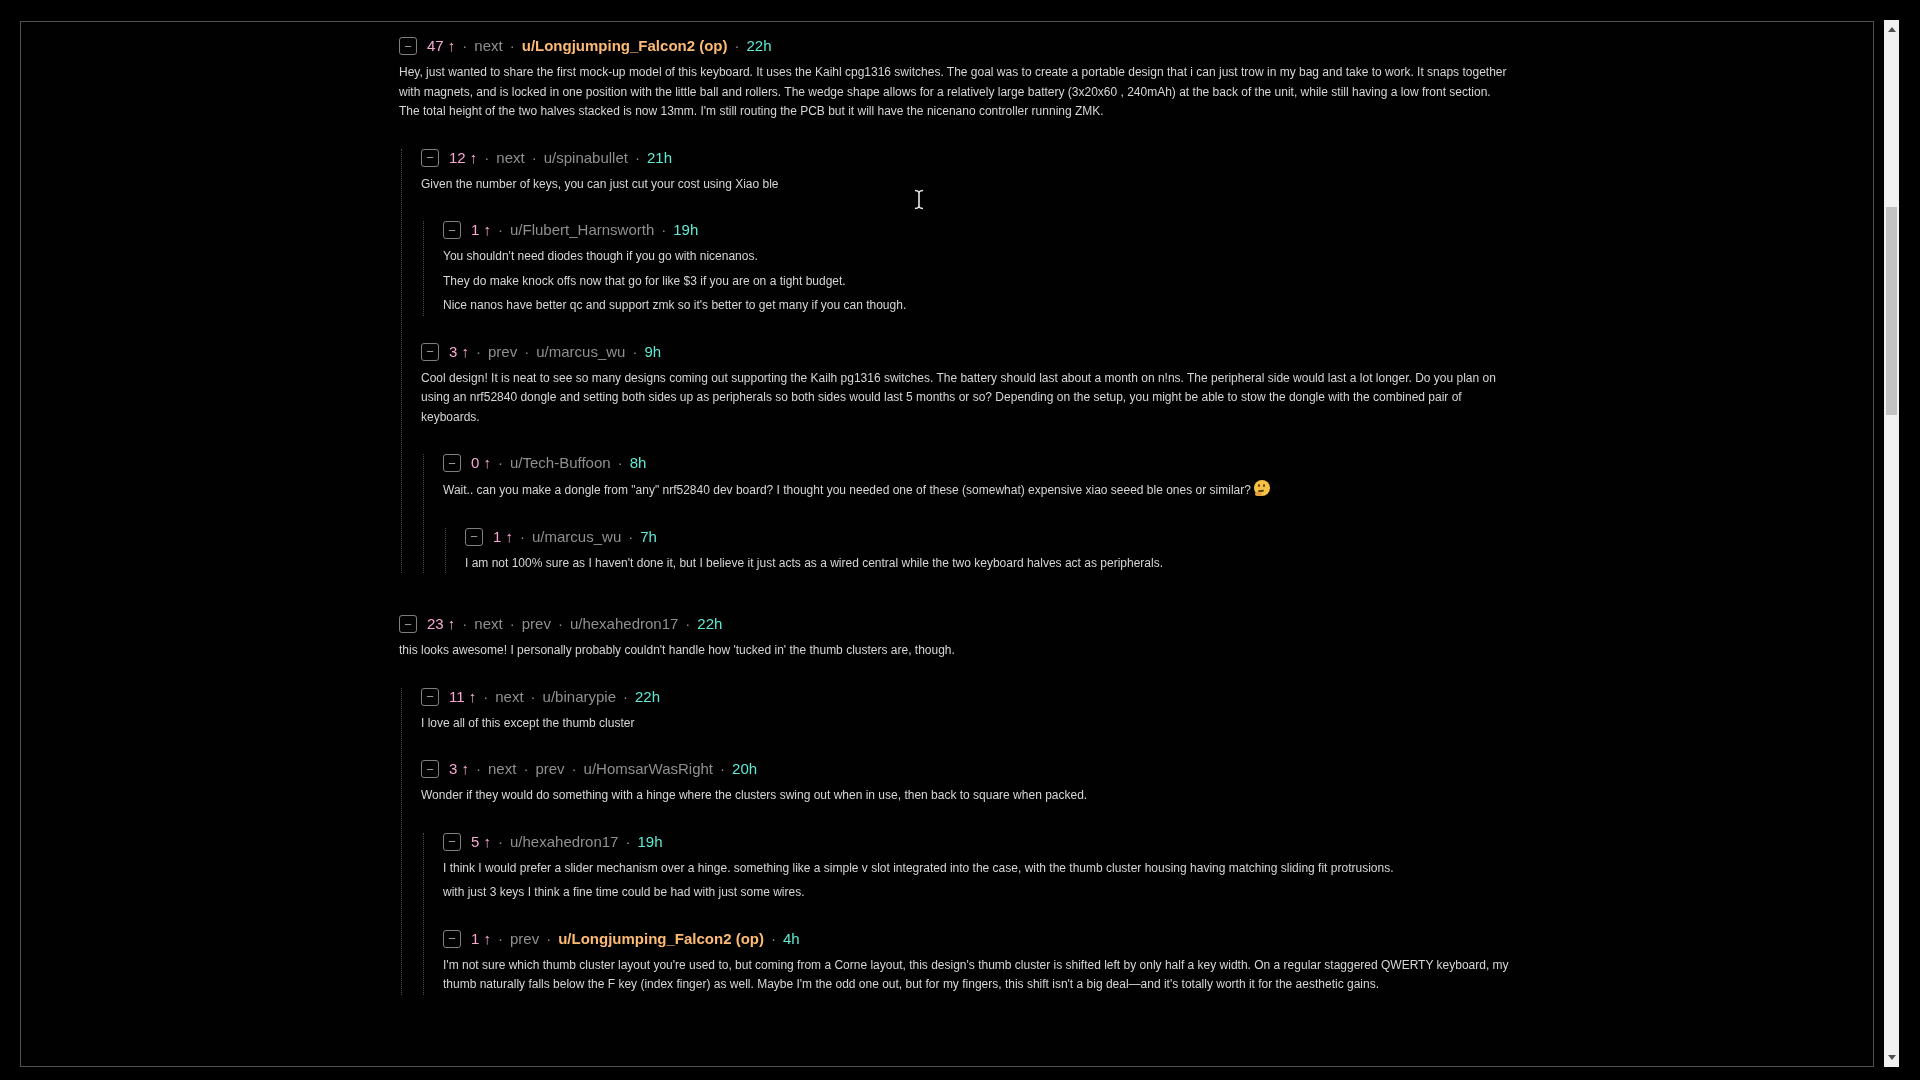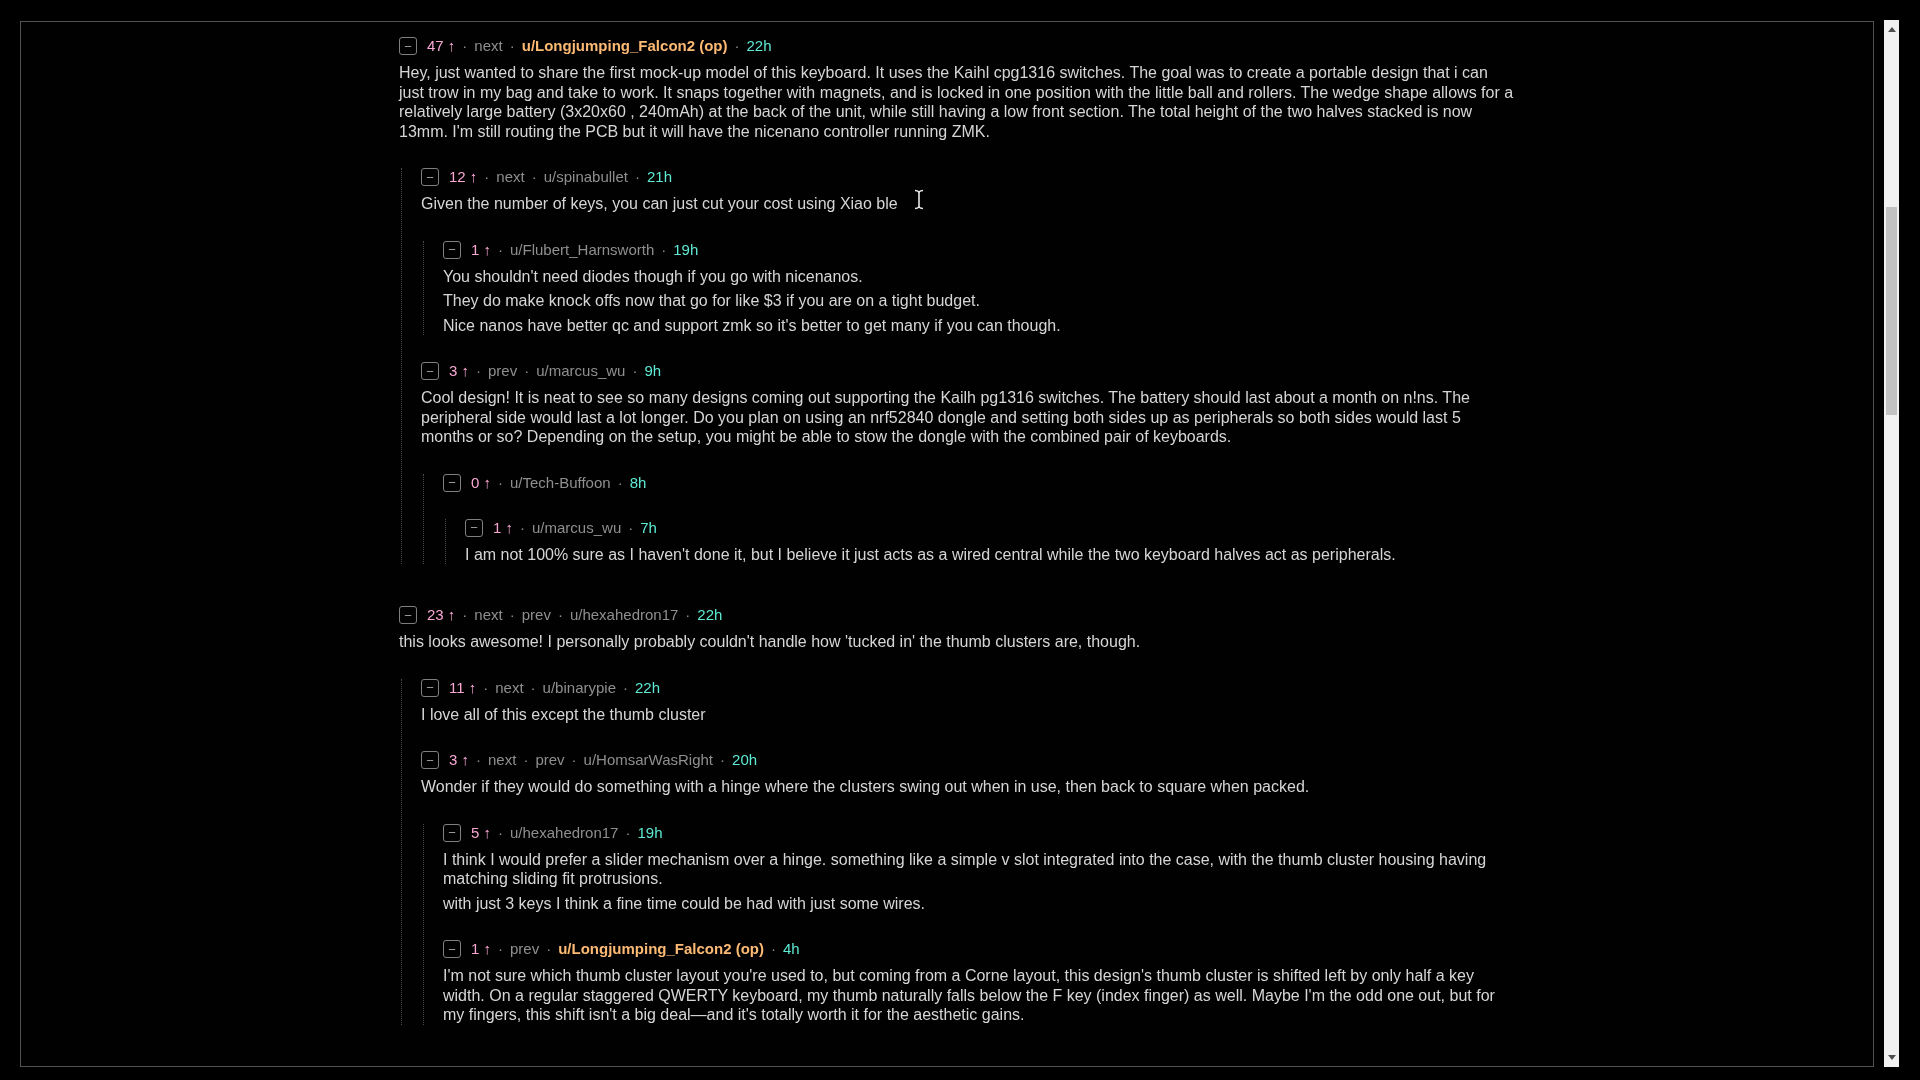--- a/index.html
+++ b/index.html
@@ -10,21 +10,21 @@
   .thread-root > .comment:first-child{margin-top:0;}
   .thread-root > .comment + .comment{margin-top:42px;}
   .chead{display:flex;align-items:center;gap:7px;color:#8f8f8f;font-size:15px;line-height:18px;white-space:nowrap;}
   .cbox{width:16px;height:16px;border:1px solid #7f7f7f;border-radius:3px;display:flex;align-items:center;justify-content:center;color:#a2a2a2;font-size:13px;line-height:1;margin-right:3px;cursor:pointer;flex:0 0 auto;}
   .score{color:#f9a8d4;}
   .dot{color:#8f8f8f;}
   .hlink{color:#8f8f8f;cursor:pointer;}
   .user{color:#8f8f8f;cursor:pointer;}
   .user.op{color:#fdba74;font-weight:700;}
   .time{color:#5eead4;}
-  .cbody{margin-top:8px;color:#d6d6d6;font-size:16px;line-height:19.5px;}
+  .cbody{margin-top:8px;color:#d6d6d6;font-size:12px;line-height:19.5px;}
   .cbody p{margin:0;padding:0;}
   .cbody p + p{margin-top:5px;}
   .replies{margin-top:27px;margin-left:2px;border-left:1px dotted #4a4a4a;padding-left:19px;}
   
   .emoji-face{display:inline-block;position:relative;width:16px;height:16px;border-radius:50%;background:#f6c244;vertical-align:-2px;margin-left:3px;}
   .emoji-face .eye{position:absolute;width:2px;height:3px;background:#5d4017;border-radius:50%;top:4px;}
   .emoji-face .eye.l{left:4px;}
   .emoji-face .eye.r{left:9px;}
   .emoji-face .mouth{position:absolute;width:6px;height:2px;background:#5d4017;border-radius:1px;left:4px;top:10px;transform:rotate(-10deg);}
   .emoji-face .hand{position:absolute;width:7px;height:4px;background:#e8a33d;border-radius:2px;left:1px;top:12px;}
@@ -108,20 +108,23 @@
             <div class="replies">
               <div class="comment">
                 <div class="chead">
                   <span class="cbox">−</span>
                   <span class="score">0 ↑</span>
                   <span class="dot">·</span>
                   <span class="user">u/Tech-Buffoon</span>
                   <span class="dot">·</span>
                   <span class="time">8h</span>
                 </div>
+                <div class="cbody">
+                  <p>Wait.. can you make a dongle from "any" nrf52840 dev board? I thought you needed one of these (somewhat) expensive xiao seeed ble ones or similar?<span class="emoji-face"><span class="eye l"></span><span class="eye r"></span><span class="mouth"></span><span class="hand"></span></span></p>
+                </div>
                 <div class="replies">
                   <div class="comment">
                     <div class="chead">
                       <span class="cbox">−</span>
                       <span class="score">1 ↑</span>
                       <span class="dot">·</span>
                       <span class="user">u/marcus_wu</span>
                       <span class="dot">·</span>
                       <span class="time">7h</span>
                     </div>

